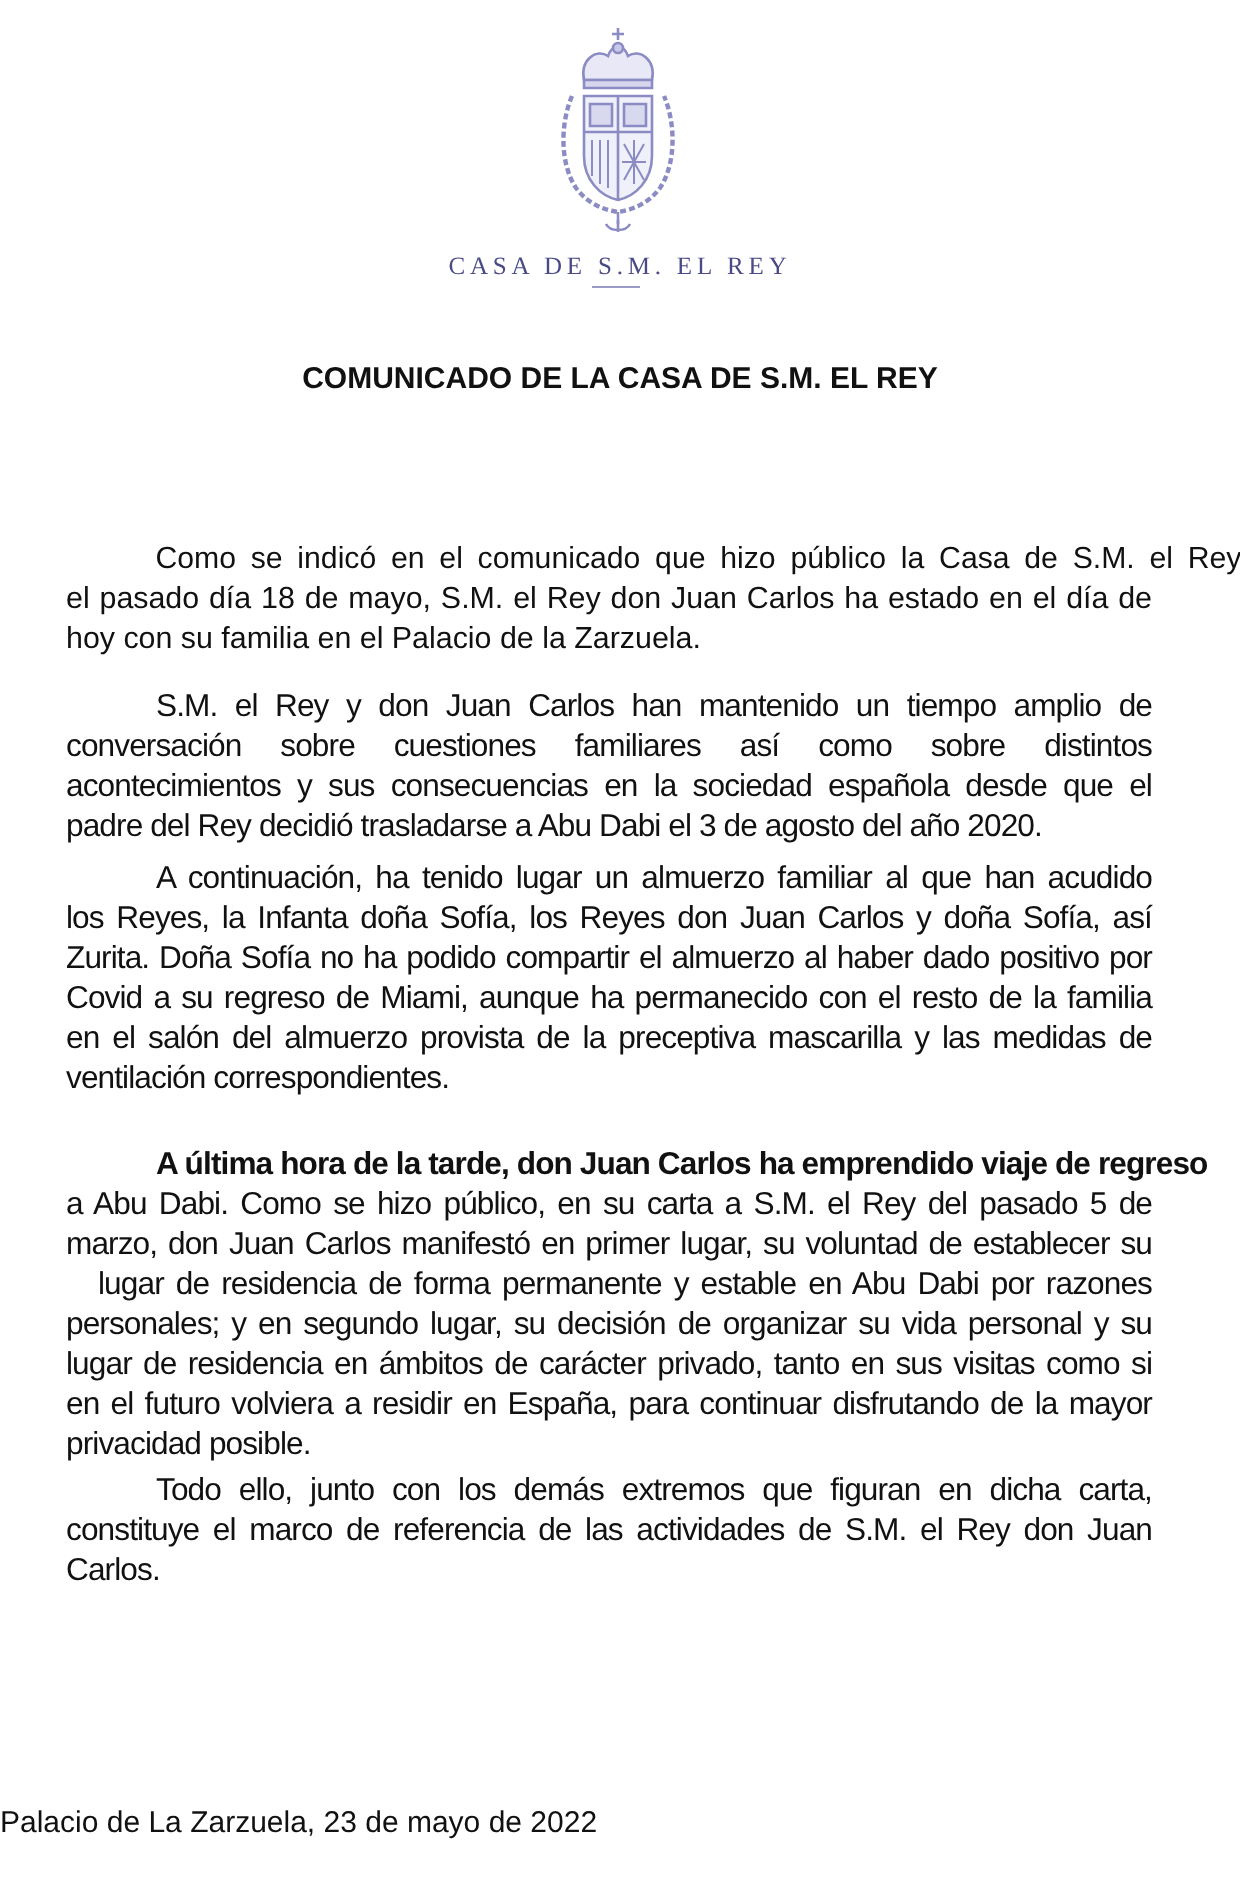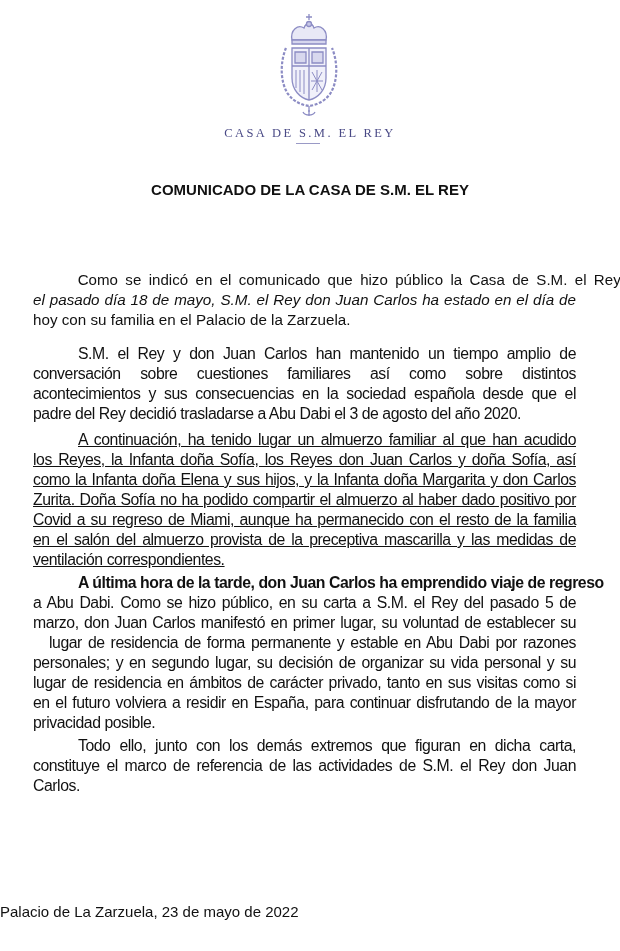--- a/index.html
+++ b/index.html
@@ -57,35 +57,34 @@
   </svg>
 </div>
 
 <div class="house-name">CASA DE S.M. EL REY</div>
 <div class="house-underline"></div>
 
 <div class="title">COMUNICADO DE LA CASA DE S.M. EL REY</div>
 
 <div class="para arial" style="top:270px;">
   <span class="line first" style="white-space: nowrap; display: block; width: 546.469px; transform: scaleX(0.993652); transform-origin: left center;">Como se indicó en el comunicado que hizo público la Casa de S.M. el Rey</span>
-  <span class="line" style="white-space: nowrap; font-style: italic;">el pasado día 18 de mayo, S.M. el Rey don Juan Carlos ha estado en el día de</span>
+  <span class="line" style="white-space: nowrap;">el pasado día 18 de mayo, S.M. el Rey don Juan Carlos ha estado en el día de</span>
   <span class="line last" style="white-space: nowrap;">hoy con su familia en el Palacio de la Zarzuela.</span>
 </div>
 
 <div class="para narrow" style="top:344px;">
   <span class="line first" style="white-space: nowrap;">S.M. el Rey y don Juan Carlos han mantenido un tiempo amplio de</span>
   <span class="line" style="white-space: nowrap;">conversación sobre cuestiones familiares así como sobre distintos</span>
   <span class="line" style="white-space: nowrap;">acontecimientos y sus consecuencias en la sociedad española desde que el</span>
   <span class="line last" style="white-space: nowrap;">padre del Rey decidió trasladarse a Abu Dabi el 3 de agosto del año 2020.</span>
 </div>
 
-<div class="para narrow" style="top:430px;text-decoration:underline;">
+<div class="para narrow" style="top:430px;">
   <span class="line first" style="white-space: nowrap;">A continuación, ha tenido lugar un almuerzo familiar al que han acudido</span>
   <span class="line" style="white-space: nowrap;">los Reyes, la Infanta doña Sofía, los Reyes don Juan Carlos y doña Sofía, así</span>
-  <span class="line" style="white-space: nowrap;">como la Infanta doña Elena y sus hijos, y la Infanta doña Margarita y don Carlos</span>
   <span class="line" style="white-space: nowrap;">Zurita. Doña Sofía no ha podido compartir el almuerzo al haber dado positivo por</span>
   <span class="line" style="white-space: nowrap;">Covid a su regreso de Miami, aunque ha permanecido con el resto de la familia</span>
   <span class="line" style="white-space: nowrap;">en el salón del almuerzo provista de la preceptiva mascarilla y las medidas de</span>
   <span class="line last" style="white-space: nowrap;">ventilación correspondientes.</span>
 </div>
 
 <div class="para narrow" style="top:573px;">
   <span class="line first" style="white-space: nowrap; font-weight: bold;">A última hora de la tarde, don Juan Carlos ha emprendido viaje de regreso</span>
   <span class="line" style="white-space: nowrap;">a Abu Dabi. Como se hizo público, en su carta a S.M. el Rey del pasado 5 de</span>
   <span class="line" style="white-space: nowrap;">marzo, don Juan Carlos manifestó en primer lugar, su voluntad de establecer su</span>

